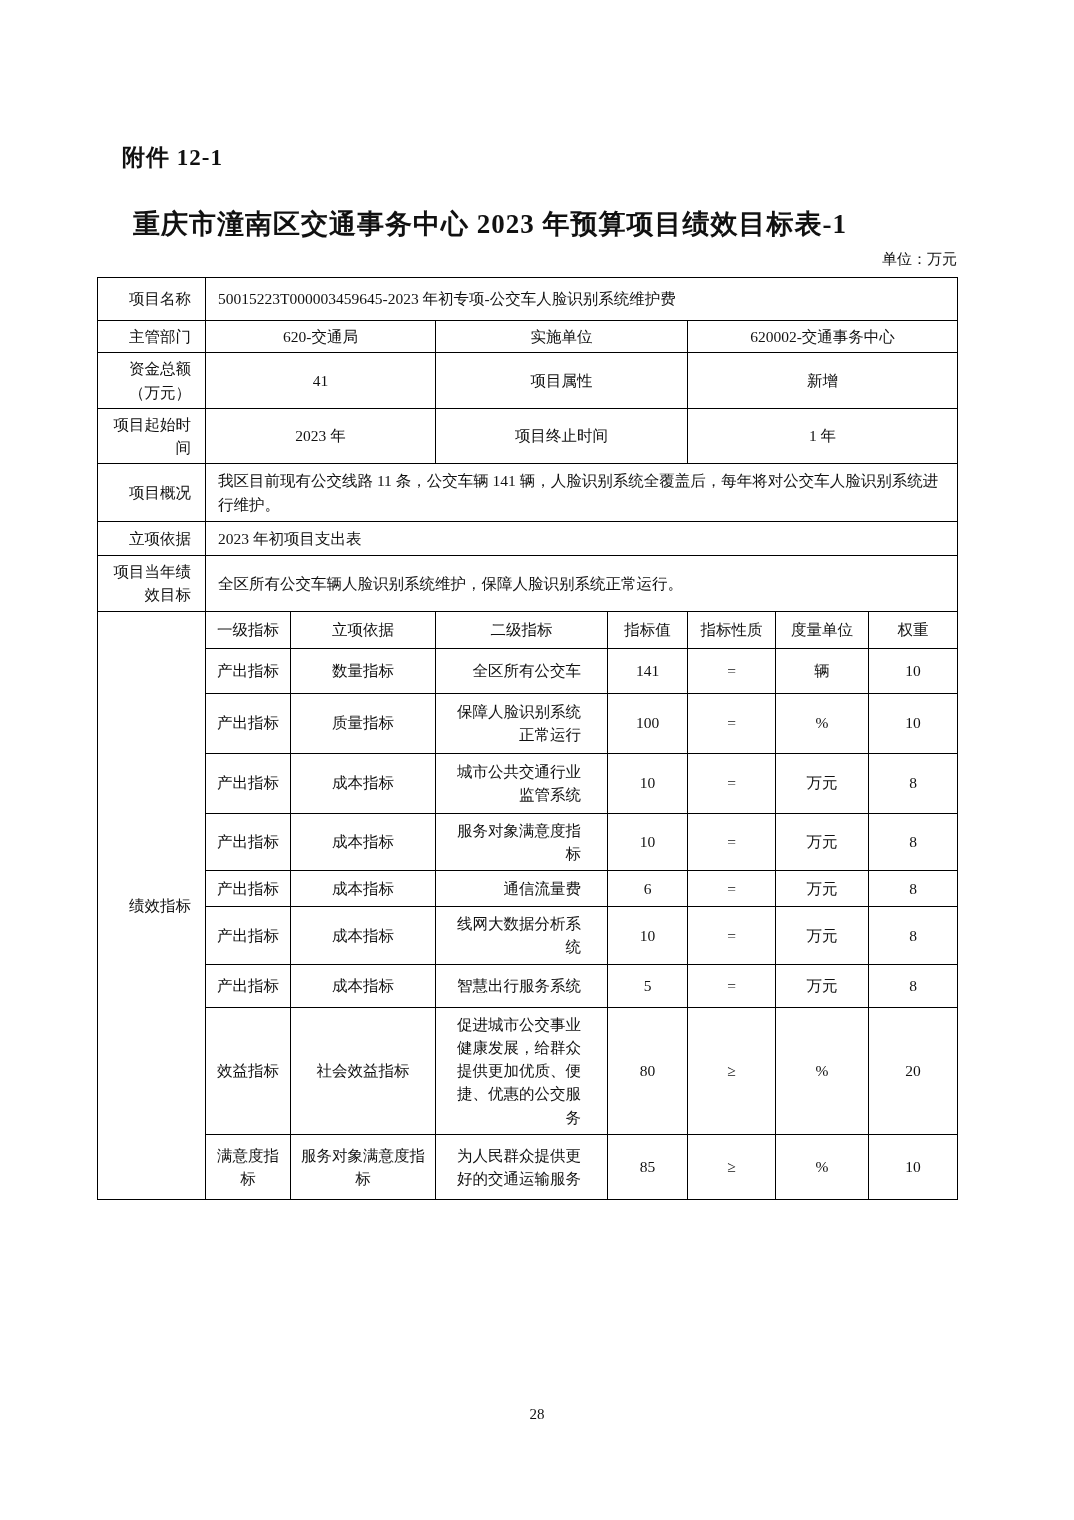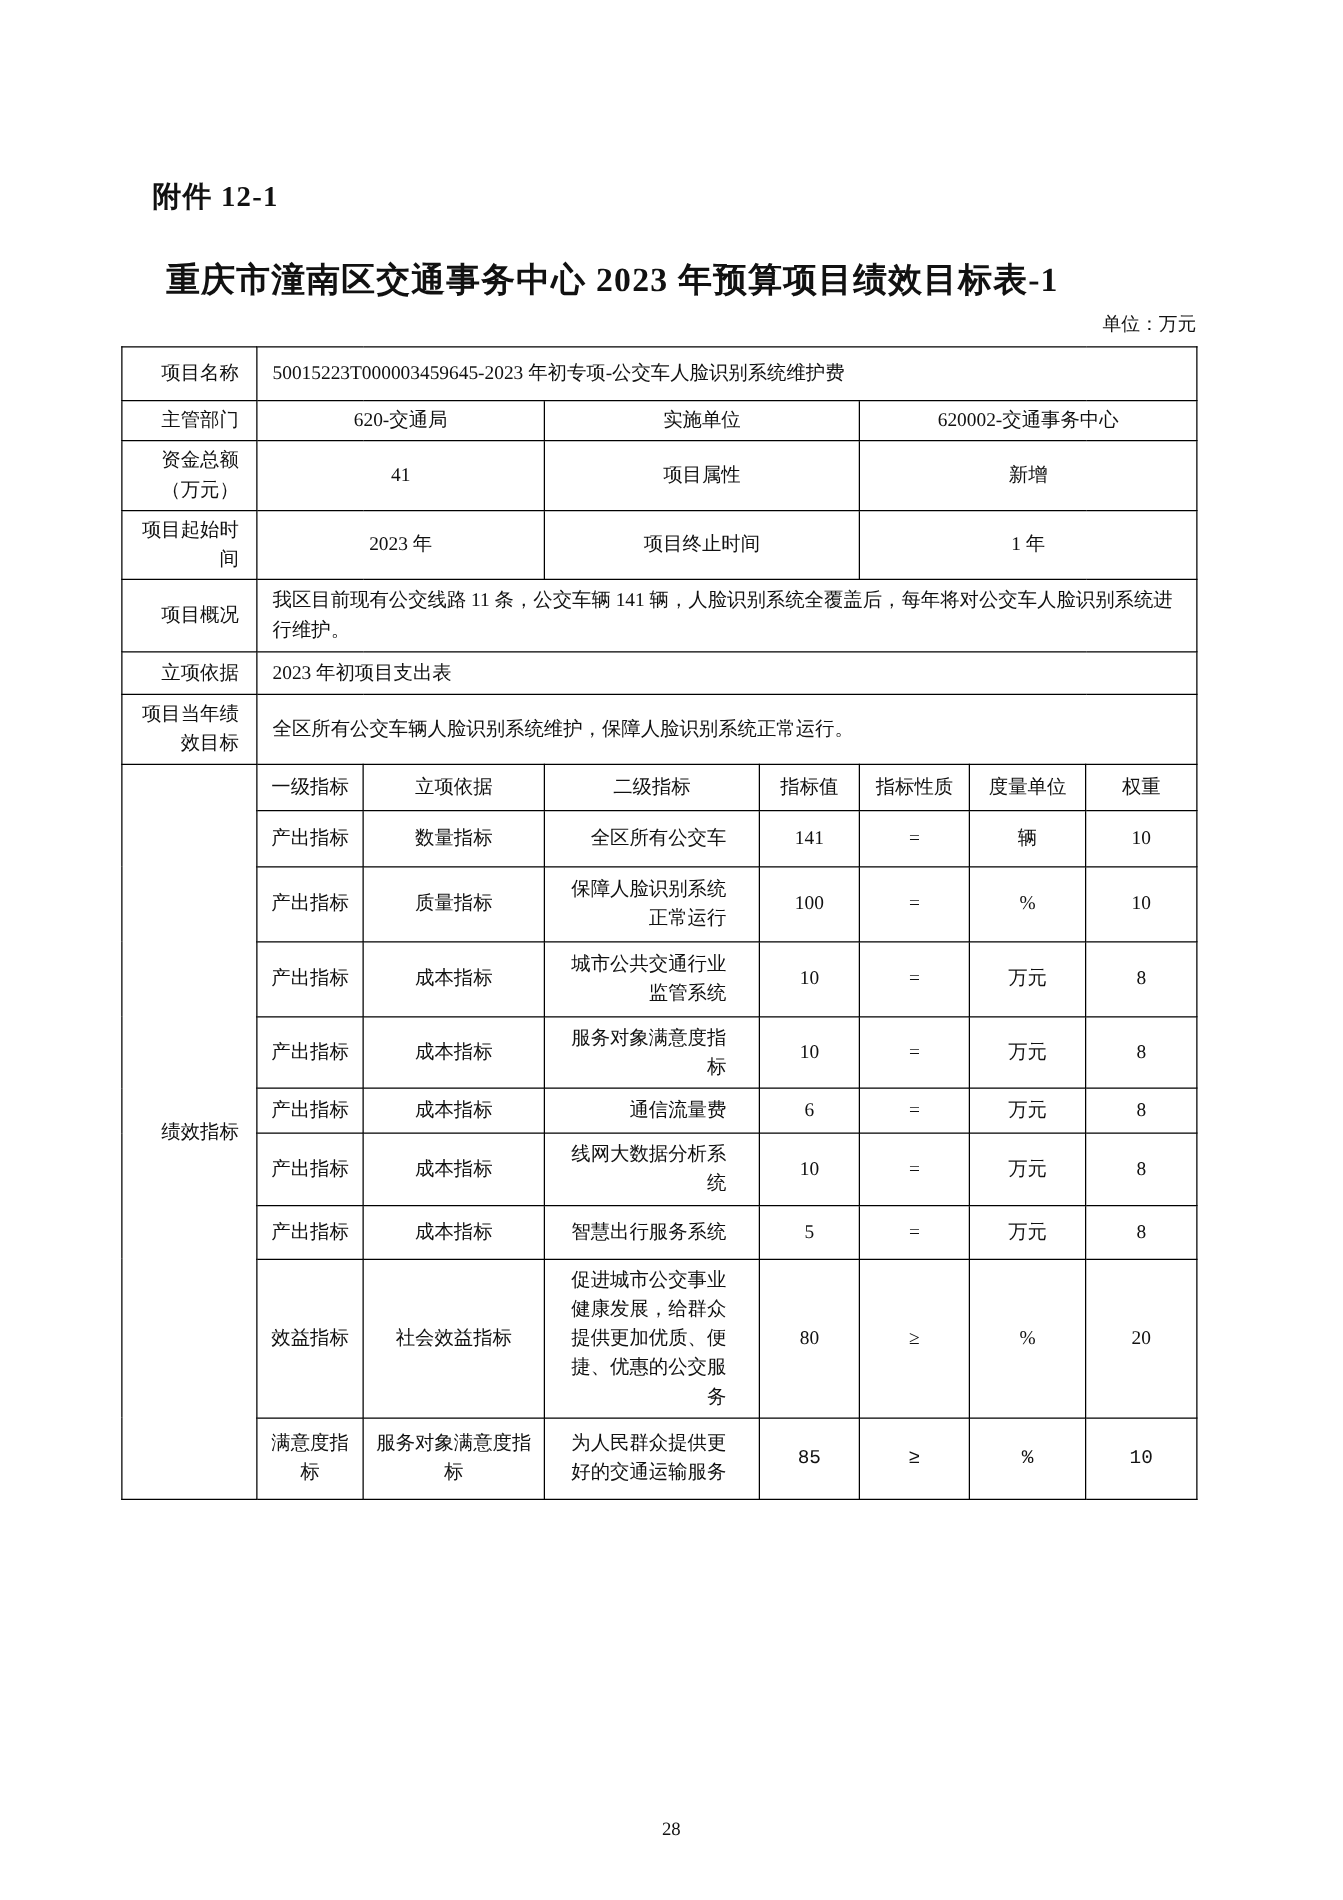--- a/index.html
+++ b/index.html
@@ -30,21 +30,21 @@
   td {
     border: 1px solid #000000;
     vertical-align: middle;
     word-break: break-all;
   }
   .lbl { text-align: right; white-space: pre-line; padding: 4px 14px; }
   .c   { text-align: center; padding: 4px 6px; }
   .l   { text-align: right;  padding: 5px 26px 5px 8px; }
   .l2  { text-align: left;  padding: 5px 12px; }
   .pageno {
-    position: absolute; left: 0; top: 1456px; width: 1074px;
+    position: absolute; left: 0; top: 1406px; width: 1074px;
     text-align: center; font-size: 15px;
   }
 </style>
 </head>
 <body>
 
 <div class="attachment">附件 12-1</div>
 
 <div class="doc-title">重庆市潼南区交通事务中心 2023 年预算项目绩效目标表-1</div>
 
@@ -174,21 +174,21 @@
       </tr>
       <tr style="height: 97px;">
         <td class="c">效益指标</td>
         <td class="c">社会效益指标</td>
         <td class="l">促进城市公交事业健康发展，给群众提供更加优质、便捷、优惠的公交服务</td>
         <td class="c">80</td>
         <td class="c">≥</td>
         <td class="c">%</td>
         <td class="c">20</td>
       </tr>
-      <tr style="height: 65px; font-family: Liberation Mono, monospace;">
+      <tr style="height: 65px;">
         <td class="c">满意度指标</td>
         <td class="c">服务对象满意度指标</td>
         <td class="l">为人民群众提供更好的交通运输服务</td>
         <td class="c">85</td>
         <td class="c">≥</td>
         <td class="c">%</td>
         <td class="c">10</td>
       </tr>
     </tbody>
 </table>

